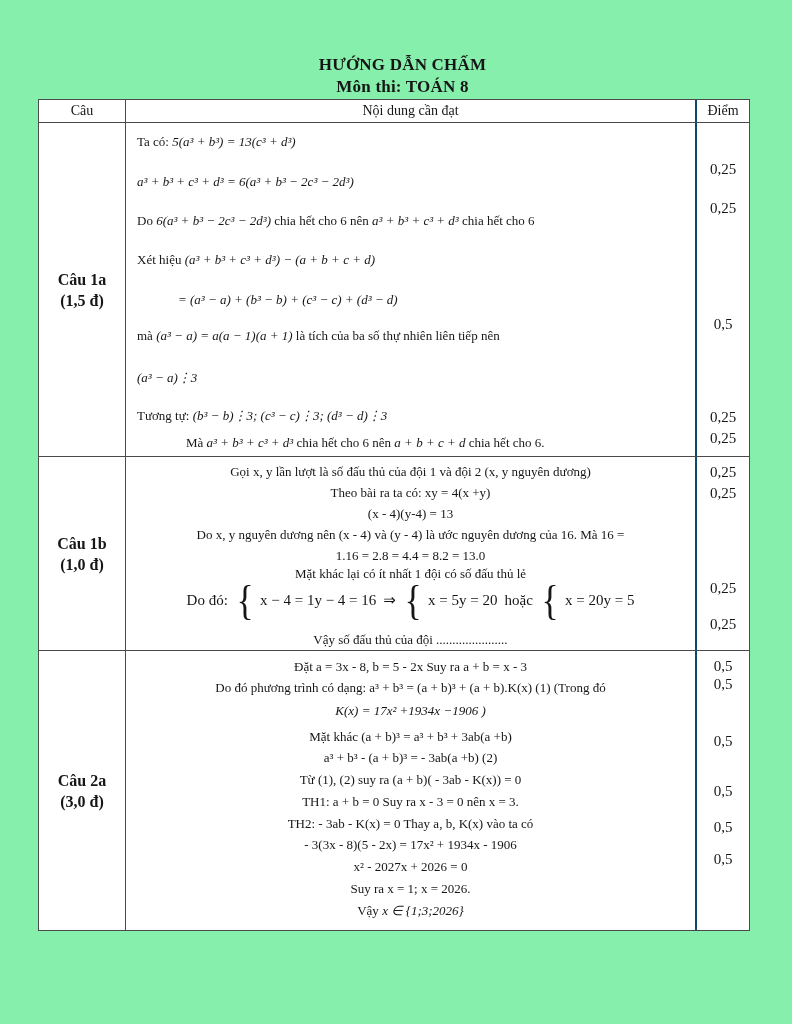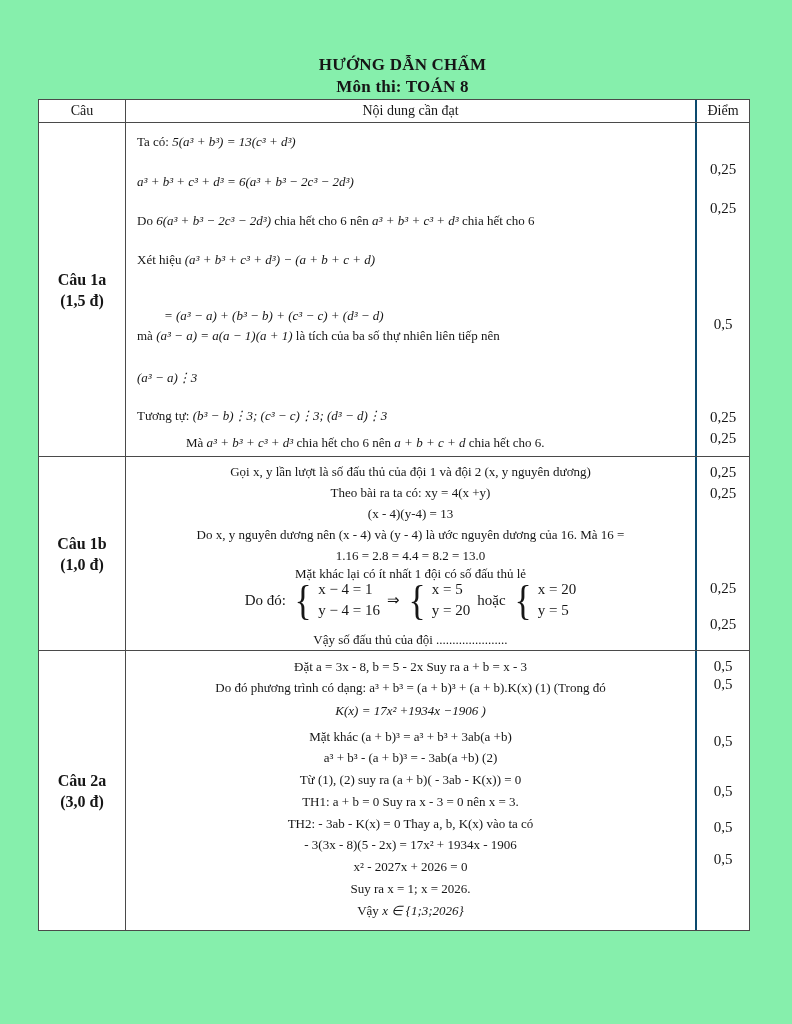--- a/index.html
+++ b/index.html
@@ -29,26 +29,26 @@
   .row-2a { height:279px; }
 
   .hcell { font-weight:normal; font-size:14px; display:flex; align-items:center; justify-content:center; }
   .row-header .c2 { display:flex; align-items:center; justify-content:center; position:static; }
 
   .qlabel { font-size:16px; font-weight:bold; text-align:center; line-height:21px; }
 
   .line  { position:absolute; left:11px; right:4px; font-size:13px; line-height:20px; white-space:nowrap; }
   .linec { position:absolute; left:0; right:0; text-align:center; font-size:13px; line-height:20px; white-space:nowrap; }
   .it { font-style:italic; }
-  .indent1 { left:38px;margin-top:16px; }
+  .indent1 { left:52px; }
   .indent2 { left:60px; }
 
   .sysline { position:absolute; left:0; right:0; top:120px; display:flex; justify-content:center; align-items:center; gap:7px; font-size:15px; }
   .brace { font-size:42px; font-weight:400; line-height:46px; transform:scaleX(.85); margin-right:-2px; }
-  .syscol { display:flex; flex-direction:column; align-items:flex-start; line-height:21px; }
+  .syscol { display:flex; align-items:flex-start; line-height:21px; }
 
   .pt { position:absolute; left:0; right:0; text-align:center; font-size:15px; line-height:18px; }
 </style>
 </head>
 <body>
 
 <div class="page">
 
   <div class="title">HƯỚNG DẪN CHẤM</div>
   <div class="subtitle">Môn thi: TOÁN 8</div>

